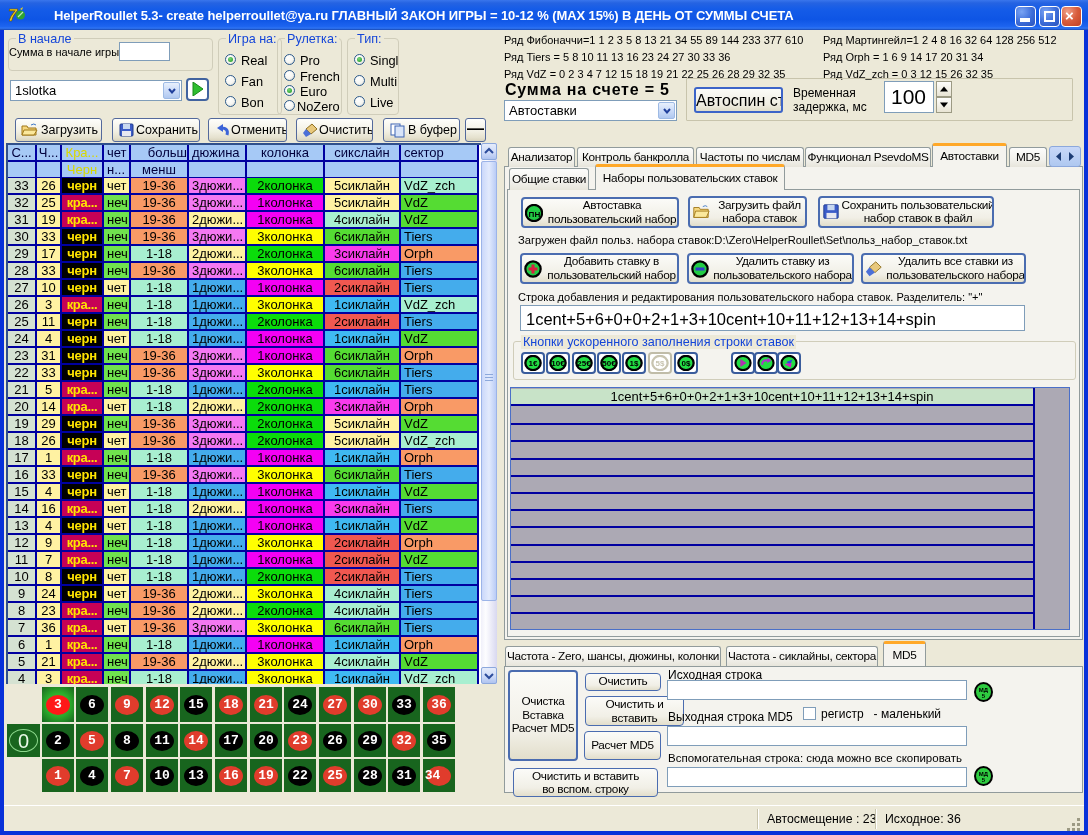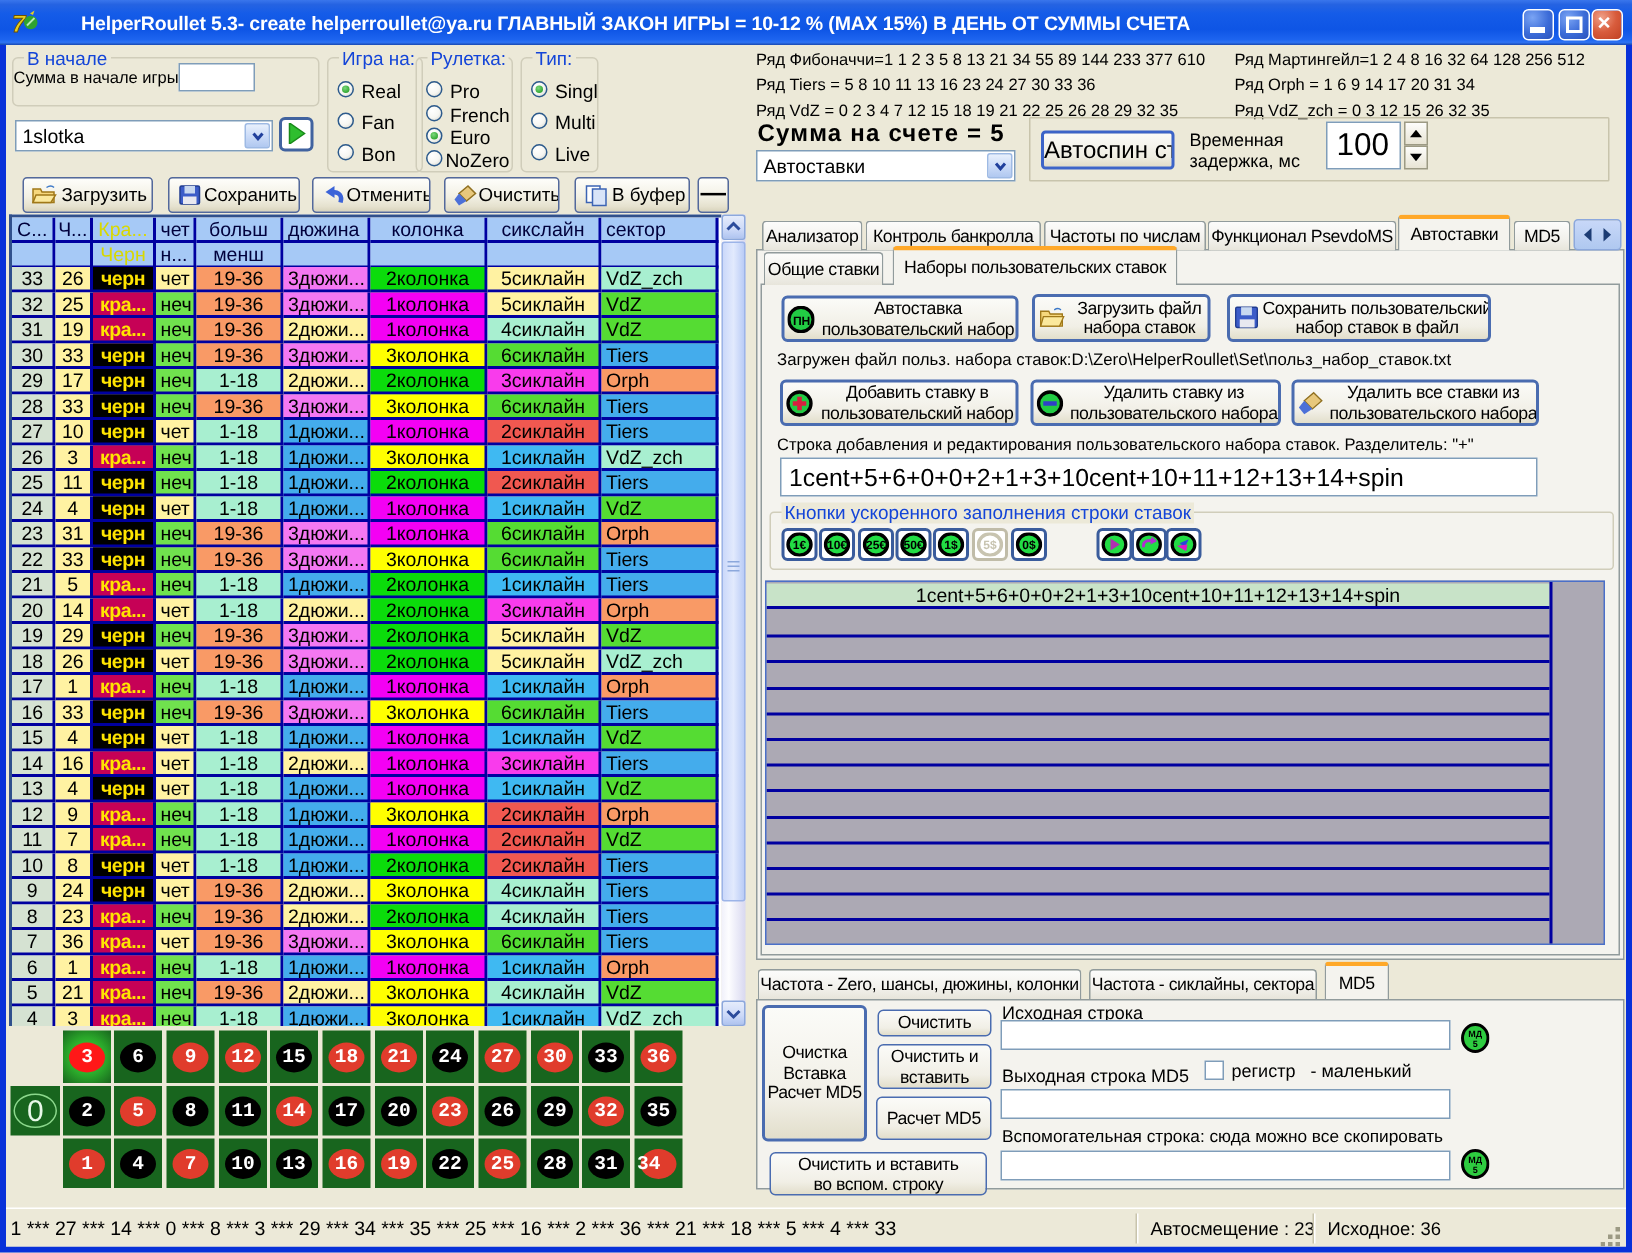--- a/index.html
+++ b/index.html
@@ -149,21 +149,21 @@
     <rect x="2" y="2" width="9" height="11" fill="#fff" stroke="#3C64B4"></rect>
     <rect x="6" y="4" width="9" height="11" fill="#D8E4F8" stroke="#3C64B4"></rect>
   </svg>
 <div class="abs xpb" style="left:465px;top:118px;width:21px;height:24px;font-weight:bold;font-size:17px;line-height:20px">—</div>
 <div class="abs" id="grid">
 <div class="trow hrow" style="top:0px">
       <div class="tc c" style="left:0px;width:29px;background:#A6C9F6;color:#00003C;">С...</div>
       <div class="tc c" style="left:29px;width:25px;background:#A6C9F6;color:#00003C;">Ч...</div>
       <div class="tc c" style="left:54px;width:42px;background:#A6C9F6;color:#D8D800;">Кра...</div>
       <div class="tc l" style="left:96px;width:27px;background:#A6C9F6;color:#00003C;">чет</div>
-      <div class="tc c" style="left:123px;width:58px;background:#A6C9F6;color:#00003C;">больш</div>
+      <div class="tc c" style="left:123px;width:58px;background:#A6C9F6;color:#00003C;text-align:right;">больш</div>
       <div class="tc l" style="left:181px;width:58px;background:#A6C9F6;color:#00003C;">дюжина</div>
       <div class="tc c" style="left:239px;width:78px;background:#A6C9F6;color:#00003C;">колонка</div>
       <div class="tc c" style="left:317px;width:76px;background:#A6C9F6;color:#00003C;">сикслайн</div>
       <div class="tc l" style="left:393px;width:78px;background:#A6C9F6;color:#00003C;">сектор</div>
     </div>
 <div class="trow hrow" style="top:17px">
       <div class="tc c" style="left:0px;width:29px;background:#A6C9F6;color:#00003C;"></div>
       <div class="tc c" style="left:29px;width:25px;background:#A6C9F6;color:#00003C;"></div>
       <div class="tc c" style="left:54px;width:42px;background:#A6C9F6;color:#D8D800;">Черн</div>
       <div class="tc l" style="left:96px;width:27px;background:#A6C9F6;color:#00003C;">н...</div>
@@ -780,21 +780,21 @@
 <div class="abs" style="left:0;top:224px;width:522px;height:2px;background:#0000A0"></div>
 
 <div class="abs" style="left:522px;top:0;width:2px;height:243px;background:#0000A0"></div>
 </div>
 <div class="abs tabpage" style="left:504px;top:666px;width:579px;height:127px"></div>
 <div class="tab" style="left:505px;top:646px;width:216px;height:20px;line-height:19px">Частота - Zero, шансы, дюжины, колонки</div>
 <div class="tab" style="left:726px;top:646px;width:152px;height:20px;line-height:19px">Частота - сиклайны, сектора</div>
 <div class="tab sel" style="left:883px;top:641px;width:43px;height:25px;line-height:22px">MD5</div>
 <div class="abs blub" style="left:508px;top:670px;width:70px;height:91px;display:flex;align-items:center;justify-content:center">Очистка<br>Вставка<br>Расчет MD5</div>
 <div class="abs blub" style="left:585px;top:673px;width:76px;height:18px;line-height:15px;border-width:1px">Очистить</div>
-<div class="abs blub" style="left:585px;top:696px;width:76px;height:30px;line-height:14px;border-width:1px">Очистить и<br>вставить</div>
+<div class="abs blub" style="left:585px;top:696px;width:99px;height:30px;line-height:14px;border-width:1px">Очистить и<br>вставить</div>
 <div class="abs blub" style="left:584px;top:731px;width:77px;height:29px;line-height:26px;border-width:1px">Расчет MD5</div>
 <div class="abs sm" style="left:668px;top:668px">Исходная строка</div>
 <div class="abs inp" style="left:667px;top:680px;width:300px;height:20px"></div>
 <div class="abs sm" style="left:668px;top:710px">Выходная строка MD5</div>
 <div class="abs inp" style="left:803px;top:707px;width:13px;height:13px"></div>
 <div class="abs sm" style="left:821px;top:707px">регистр&nbsp;&nbsp;&nbsp;- маленький</div>
 <div class="abs inp" style="left:667px;top:726px;width:300px;height:20px"></div>
 <div class="abs sm" style="left:668px;top:752px;font-size:11.5px">Вспомогательная строка: сюда можно все скопировать</div>
 <div class="abs inp" style="left:667px;top:767px;width:300px;height:20px"></div>
 <div class="abs blub" style="left:513px;top:768px;width:145px;height:29px;line-height:13px;border-width:1px;padding-top:1px">Очистить и  вставить<br>во вспом. строку</div>
@@ -802,21 +802,20 @@
       <ellipse cx="9.5" cy="10" rx="8.5" ry="9" fill="#2ECC40" stroke="#000" stroke-width="2"></ellipse>
       <text x="9.5" y="9.5" font-size="6" font-weight="bold" text-anchor="middle" fill="#000">МД</text>
       <text x="9.5" y="16" font-size="6" font-weight="bold" text-anchor="middle" fill="#000">5</text>
     </svg></div>
 <div class="abs" style="left:974px;top:766px"><svg width="19" height="20" viewBox="0 0 19 20">
       <ellipse cx="9.5" cy="10" rx="8.5" ry="9" fill="#2ECC40" stroke="#000" stroke-width="2"></ellipse>
       <text x="9.5" y="9.5" font-size="6" font-weight="bold" text-anchor="middle" fill="#000">МД</text>
       <text x="9.5" y="16" font-size="6" font-weight="bold" text-anchor="middle" fill="#000">5</text>
     </svg></div>
 <div class="abs" id="status">
-<div class="abs" style="left:3px;top:5px;white-space:nowrap">1 *** 27 *** 14 *** 0 *** 8 *** 3 *** 29 *** 34 *** 35 *** 25 *** 16 *** 2 *** 36 *** 21 *** 18 *** 5 *** 4 *** 33</div>
 <div class="ssep" style="left:753px"></div>
 <div class="abs" style="left:763px;top:6px;font-size:12.3px">Автосмещение : 23</div>
 <div class="ssep" style="left:871px"></div>
 <div class="abs" style="left:881px;top:6px;font-size:12.3px">Исходное: 36</div>
 <svg class="abs" style="left:1063px;top:12px" width="14" height="13" viewBox="0 0 14 13">
       <g fill="#9C9A84">
         <rect x="10" y="0" width="3" height="3"></rect>
         <rect x="10" y="5" width="3" height="3"></rect>
         <rect x="10" y="10" width="3" height="3"></rect>
         <rect x="5" y="5" width="3" height="3"></rect>

